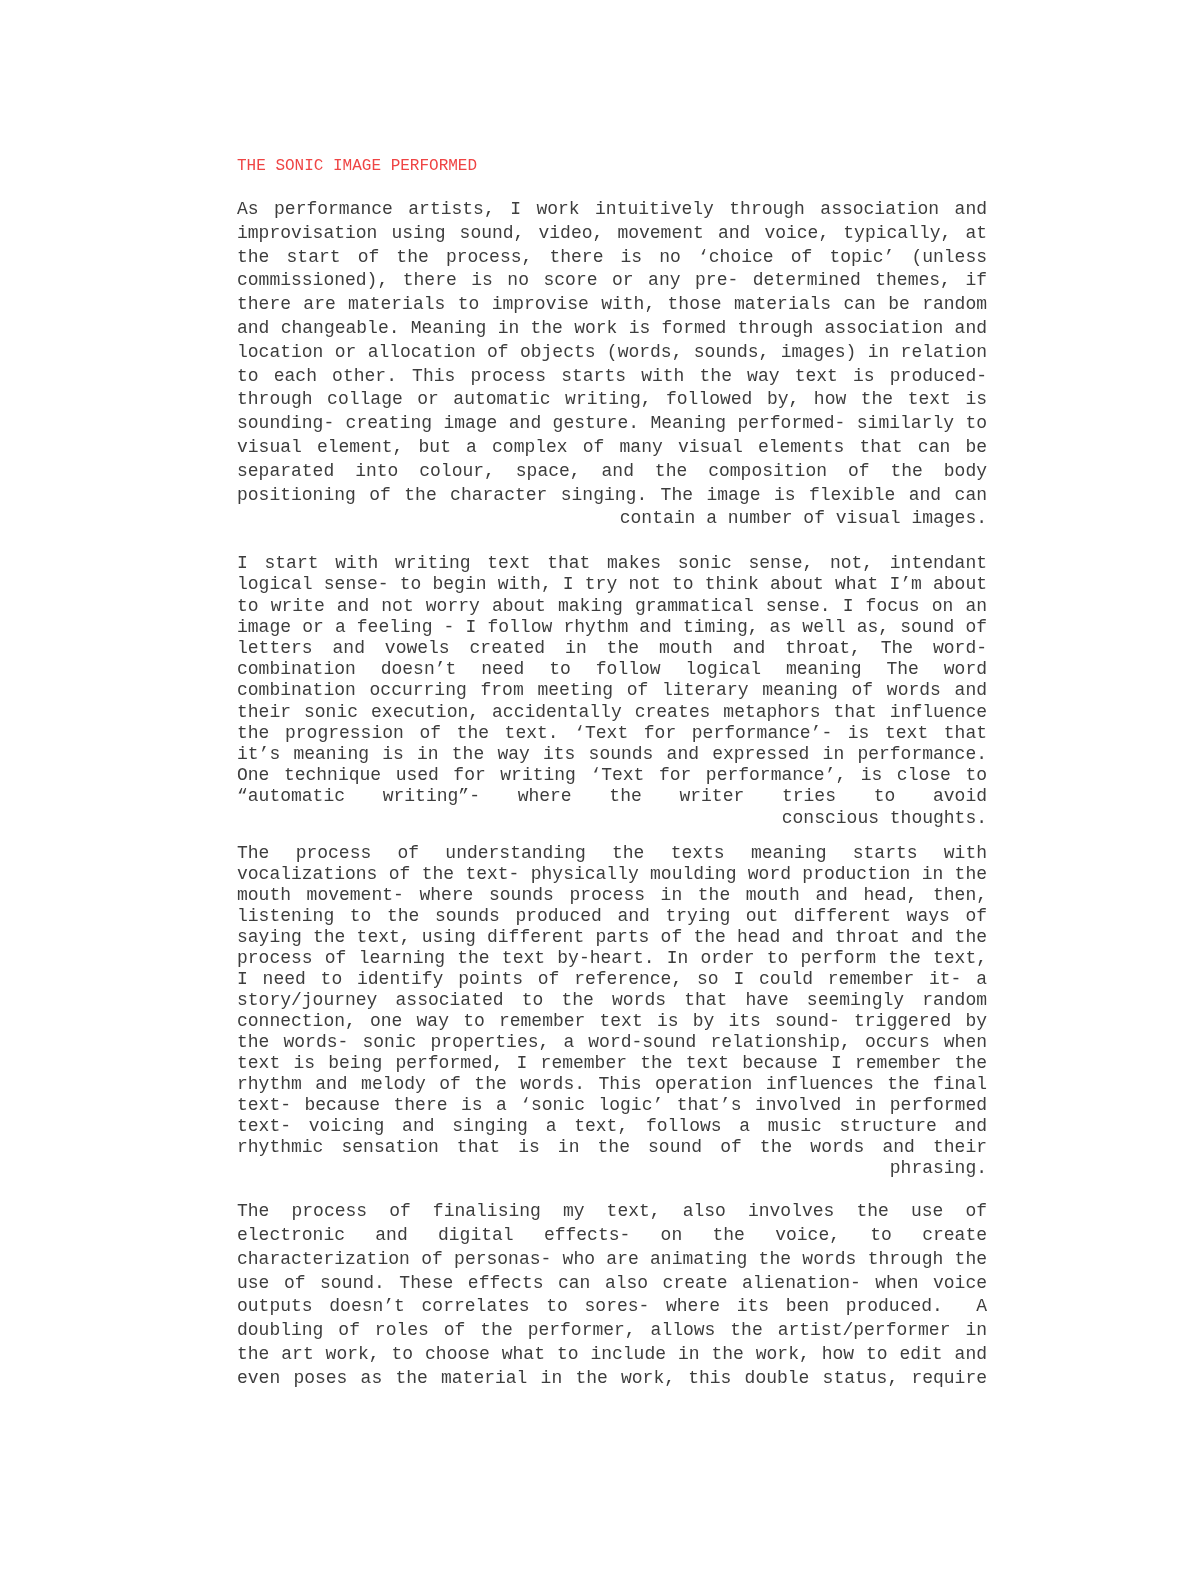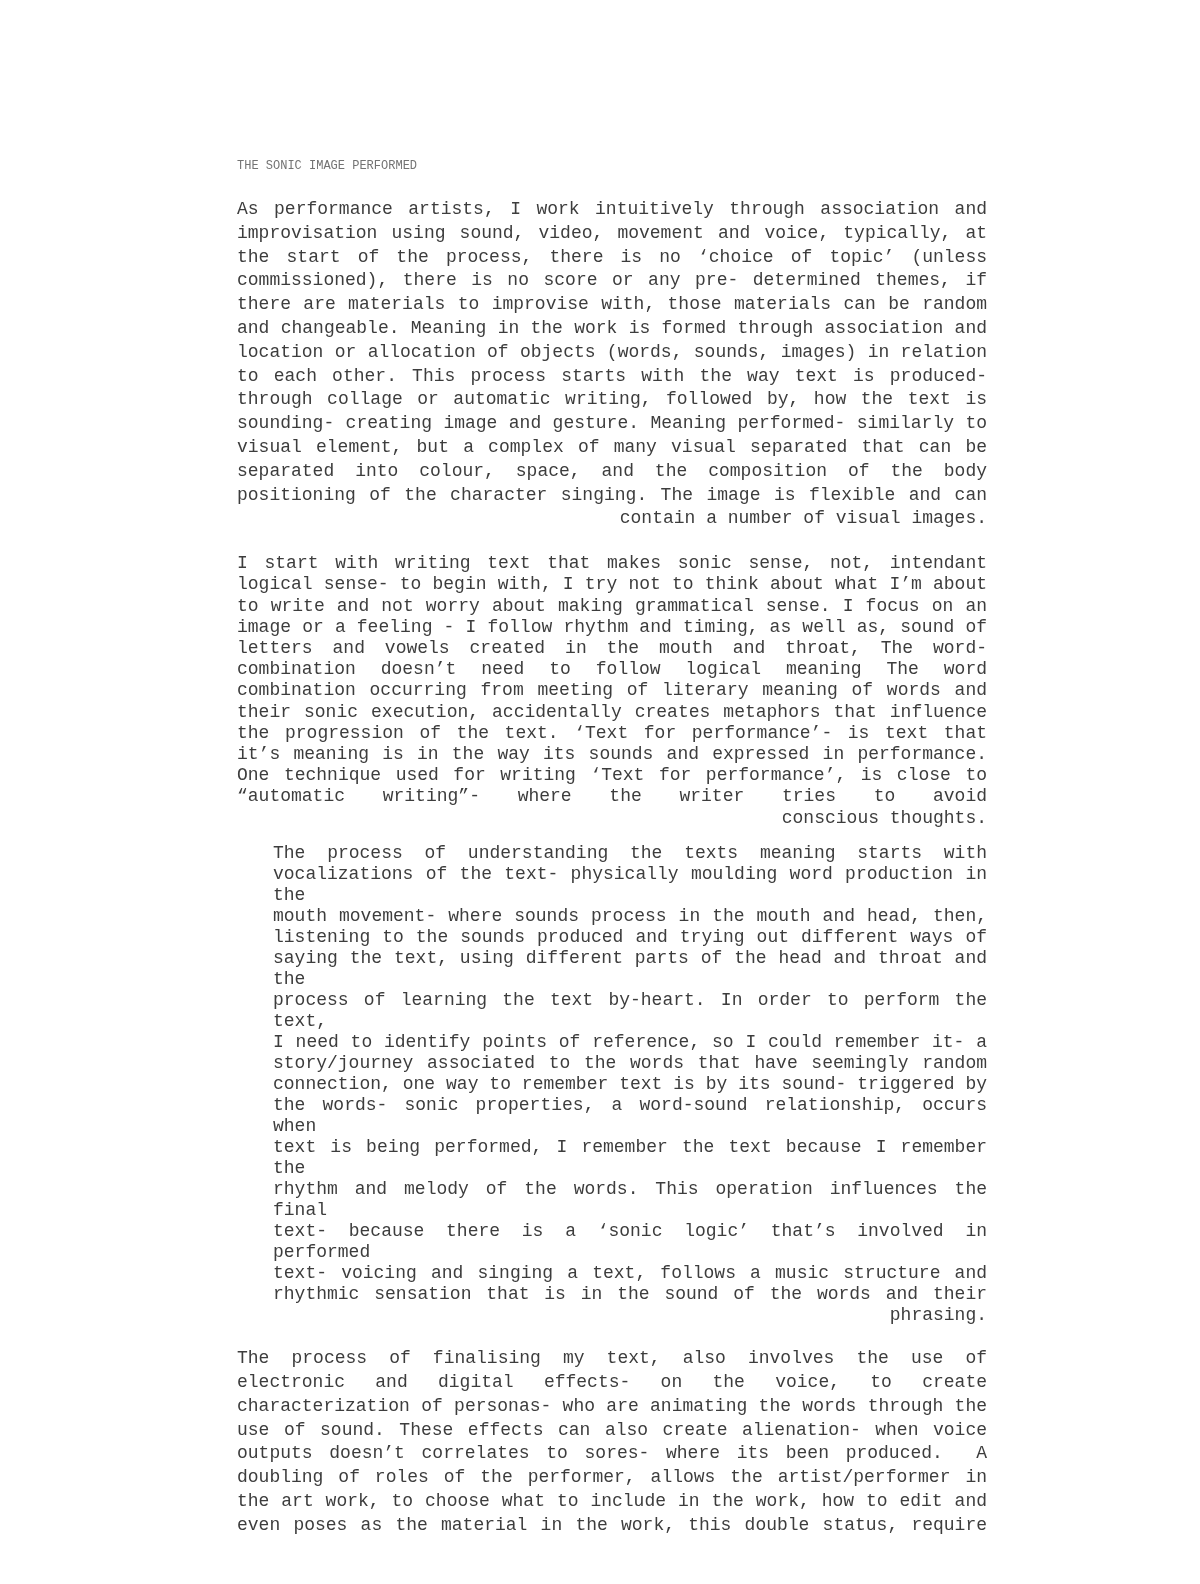--- a/index.html
+++ b/index.html
@@ -14,24 +14,24 @@
     font-family: "Liberation Mono", "DejaVu Sans Mono", monospace;
   }
   .page {
     box-sizing: border-box;
     width: 1200px;
     height: 1584px;
     padding: 154px 0 0 237px;
   }
   .doc-title {
     font-family: "Liberation Mono", "DejaVu Sans Mono", monospace;
-    font-size: 12px;
+    font-size: 16px;
     line-height: 24px;
     font-weight: normal;
-    color: #737373;
+    color: #ef4444;
     margin: 0 0 20px 0;
     letter-spacing: 0;
   }
   .para {
     width: 750px;
     color: #3d3d3d;
     font-size: 18px;
   }
   .para .line {
     text-align: justify;
@@ -42,21 +42,21 @@
   .para .line { white-space: normal; }
   .para .line.flush {
     text-align: right;
     text-align-last: auto;
   }
   
   .para-0 .line { line-height: 23.8px; }
   .para-0 { margin: 0 0 22px 0; }
   .para-1 .line { line-height: 21.2px; }
   .para-1 { margin: 5px 0 14px 0; }
-  .para-2 .line { line-height: 21px; margin-left: 36px; }
+  .para-2 .line { line-height: 21px; }
   .para-2 { margin: 0 0 21px 0; }
   .para-3 .line { line-height: 23.9px; }
   .para-3 { margin: 0; }
 </style>
 </head>
 <body>
 
 <div class="page">
   <h1 class="doc-title">THE SONIC IMAGE PERFORMED</h1>
   <div id="document-body">
@@ -64,21 +64,21 @@
         <div class="line">As performance artists, I work intuitively through association and</div>
         <div class="line">improvisation using sound, video, movement and voice, typically, at</div>
         <div class="line">the start of the process, there is no ‘choice of topic’ (unless</div>
         <div class="line">commissioned), there is no score or any pre- determined themes, if</div>
         <div class="line">there are materials to improvise with, those materials can be random</div>
         <div class="line">and changeable. Meaning in the work is formed through association and</div>
         <div class="line">location or allocation of objects (words, sounds, images) in relation</div>
         <div class="line">to each other. This process starts with the way text is produced-</div>
         <div class="line">through collage or automatic writing, followed by, how the text is</div>
         <div class="line">sounding- creating image and gesture. Meaning performed- similarly to</div>
-        <div class="line">visual element, but a complex of many visual separated that can be</div>
+        <div class="line">visual element, but a complex of many visual elements that can be</div>
         <div class="line">separated into colour, space, and the composition of the body</div>
         <div class="line">positioning of the character singing. The image is flexible and can</div>
         <div class="line flush">contain a number of visual images.</div>
       </div>
       <div class="para para-1">
         <div class="line">I start with writing text that makes sonic sense, not, intendant</div>
         <div class="line">logical sense- to begin with, I try not to think about what I’m about</div>
         <div class="line">to write and not worry about making grammatical sense. I focus on an</div>
         <div class="line">image or a feeling - I follow rhythm and timing, as well as, sound of</div>
         <div class="line">letters and vowels created in the mouth and throat, The word-</div>

